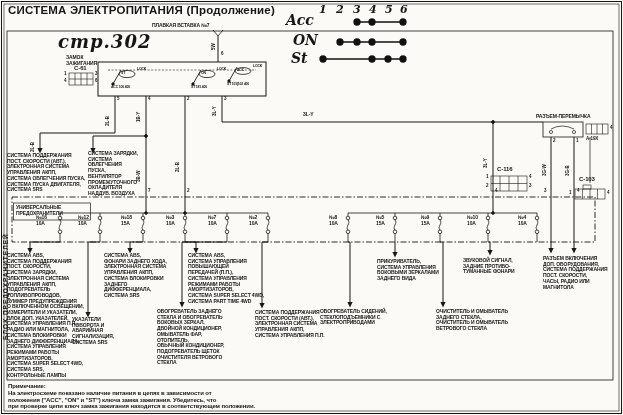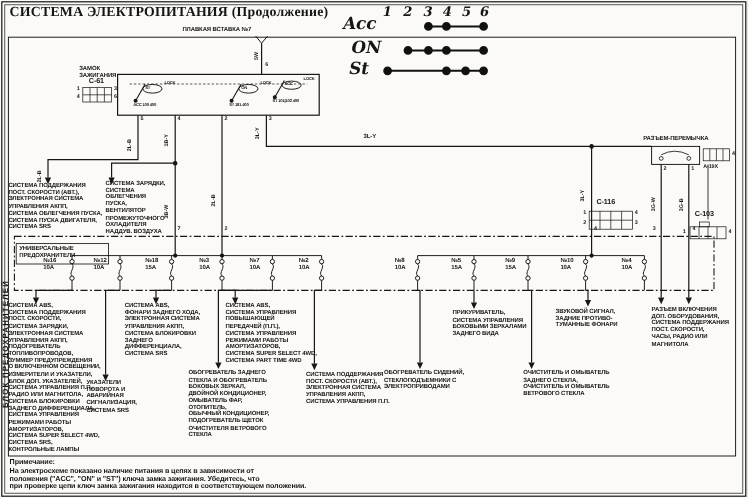--- a/index.html
+++ b/index.html
@@ -227,32 +227,33 @@
         <circle cx="372" cy="42" r="2.8"></circle>
         <circle cx="403" cy="42" r="2.8"></circle>
       <path d="M323,59 H403"></path>
         <circle cx="323" cy="59" r="2.8"></circle>
         <circle cx="372" cy="59" r="2.8"></circle>
         <circle cx="388" cy="59" r="2.8"></circle>
         <circle cx="403" cy="59" r="2.8"></circle>
     </g>
   </svg>
 
-  <div class="t title" style="left:8px;top:4px;font-family:Liberation Serif, serif;">СИСТЕМА ЭЛЕКТРОПИТАНИЯ (Продолжение)</div>
+  <div class="t title" style="left:8px;top:4px;">СИСТЕМА ЭЛЕКТРОПИТАНИЯ (Продолжение)</div>
 
   <div class="t handnum" style="left:319px;top:4px;">1</div>
   <div class="t handnum" style="left:336px;top:4px;">2</div>
   <div class="t handnum" style="left:353px;top:4px;">3</div>
   <div class="t handnum" style="left:369px;top:4px;">4</div>
   <div class="t handnum" style="left:385px;top:4px;">5</div>
   <div class="t handnum" style="left:400px;top:4px;">6</div>
   <div class="t hand" style="left:286px;top:13px;">Acc</div>
   <div class="t hand" style="left:293px;top:33px;">ON</div>
   <div class="t hand" style="left:291px;top:51px;">St</div>
 
+  <div class="t handbig" style="left:58px;top:33px;">стр.302</div>
 
   <div class="t" style="left:152px;top:23px;">ПЛАВКАЯ ВСТАВКА №7</div>
   <div class="vt" style="left:212px;top:50px;">5W</div>
   <div class="t pin" style="left:221px;top:52px;">6</div>
 
   <div class="t" style="left:66px;top:55px;">ЗАМОК
 ЗАЖИГАНИЯ</div>
   <div class="t" style="left:74px;top:66px;font-size:6px;">C-61</div>
   <div class="t pin" style="left:64px;top:72px;">1</div>
   <div class="t pin" style="left:95px;top:72px;">3</div>

